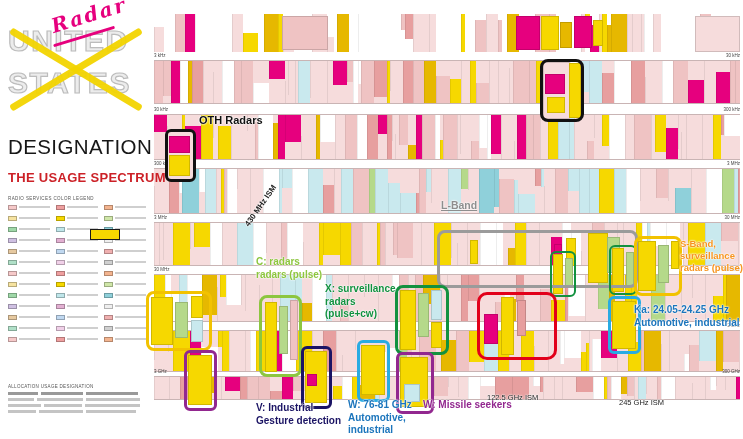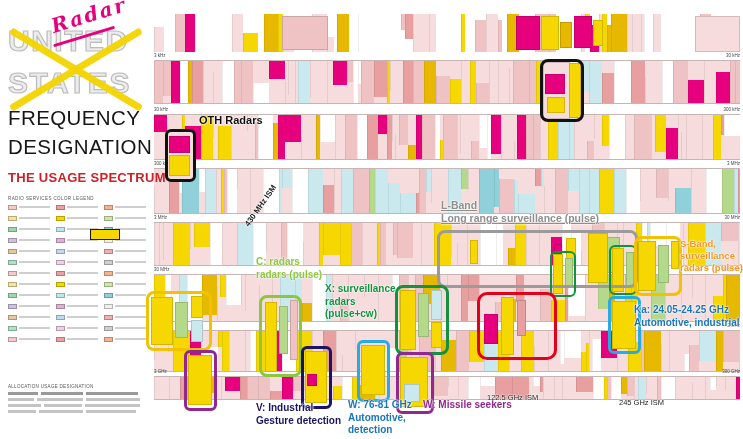--- a/index.html
+++ b/index.html
@@ -32,21 +32,20 @@
 </head>
 <body>
 
 <div class="page" id="page">
   <div class="radar-hand">Radar</div>
   <div class="radar-underline"></div>
   <div class="outline-word u">UNITED</div>
   <div class="outline-word s">STATES</div>
   <div class="cross a"></div>
   <div class="cross b"></div>
-  <div class="big-title t1">FREQUENCY</div>
   <div class="big-title t2">DESIGNATION</div>
   <div class="sub-title">THE USAGE SPECTRUM</div>
   <div class="legend-heading">RADIO SERVICES COLOR LEGEND</div>
   <div class="legend-grid" id="legend-grid">
       <div class="legend-cell">
         <div class="legend-chip" style="background: rgb(246, 201, 201);"></div>
         <div class="legend-bar"></div>
       </div>
       <div class="legend-cell">
         <div class="legend-chip" style="background: rgb(239, 159, 159);"></div>
@@ -746,21 +745,20 @@
     <div style="position: absolute; left: 199px; top: 114px; z-index: 4; font-weight: 700; font-size: 11px; color: rgb(17, 17, 17); line-height: 1.25; white-space: nowrap; text-shadow: rgb(255, 255, 255) 0px 0px 2px, rgb(255, 255, 255) 0px 0px 2px, rgb(255, 255, 255) 0px 0px 1px;">
       <div>OTH Radars</div>
     </div>
     <div style="position: absolute; left: 540px; top: 59px; width: 44px; height: 63px; border: 3.5px solid rgb(17, 17, 17); border-radius: 8px; z-index: 3;"></div>
     <div style="position: absolute; left: 243px; top: 223px; z-index: 4; font-weight: 600; font-size: 8px; color: rgb(34, 34, 34); line-height: 1.25; white-space: nowrap; text-shadow: rgb(255, 255, 255) 0px 0px 2px, rgb(255, 255, 255) 0px 0px 2px, rgb(255, 255, 255) 0px 0px 1px; transform: rotate(-55deg); transform-origin: left top;">
       <div>430 MHz ISM</div>
     </div>
     <div style="position: absolute; left: 437px; top: 230px; width: 201px; height: 58px; border: 3px solid rgb(155, 155, 155); border-radius: 8px; z-index: 3;"></div>
     <div style="position: absolute; left: 441px; top: 199px; z-index: 4; font-weight: 700; font-size: 10.5px; color: rgb(142, 142, 142); line-height: 1.25; white-space: nowrap; text-shadow: rgb(255, 255, 255) 0px 0px 2px, rgb(255, 255, 255) 0px 0px 2px, rgb(255, 255, 255) 0px 0px 1px; text-decoration: underline;">
       <div>L-Band</div>
-      <div>Long range surveillance (pulse)</div>
     </div>
     <div style="position: absolute; left: 146px; top: 291px; width: 66px; height: 60px; border: 3px solid rgb(242, 194, 0); border-radius: 8px; z-index: 3;"></div>
     <div style="position: absolute; left: 259px; top: 295px; width: 43px; height: 82px; border: 3px solid rgb(141, 198, 63); border-radius: 8px; z-index: 3;"></div>
     <div style="position: absolute; left: 256px; top: 256px; z-index: 4; font-weight: 700; font-size: 10px; color: rgb(141, 198, 63); line-height: 1.25; white-space: nowrap; text-shadow: rgb(255, 255, 255) 0px 0px 2px, rgb(255, 255, 255) 0px 0px 2px, rgb(255, 255, 255) 0px 0px 1px;">
       <div>C: radars</div>
       <div>radars (pulse)</div>
     </div>
     <div style="position: absolute; left: 395px; top: 285px; width: 54px; height: 70px; border: 3px solid rgb(18, 145, 63); border-radius: 8px; z-index: 3;"></div>
     <div style="position: absolute; left: 325px; top: 283px; z-index: 4; font-weight: 700; font-size: 10px; color: rgb(18, 145, 63); line-height: 1.25; white-space: nowrap; text-shadow: rgb(255, 255, 255) 0px 0px 2px, rgb(255, 255, 255) 0px 0px 2px, rgb(255, 255, 255) 0px 0px 1px;">
       <div>X: surveillance</div>
@@ -784,21 +782,21 @@
     <div style="position: absolute; left: 184px; top: 350px; width: 33px; height: 61px; border: 3px solid rgb(146, 39, 143); border-radius: 6px; z-index: 3;"></div>
     <div style="position: absolute; left: 301px; top: 346px; width: 31px; height: 63px; border: 3px solid rgb(27, 20, 100); border-radius: 6px; z-index: 3;"></div>
     <div style="position: absolute; left: 256px; top: 402px; z-index: 4; font-weight: 700; font-size: 10px; color: rgb(27, 20, 100); line-height: 1.25; white-space: nowrap; text-shadow: rgb(255, 255, 255) 0px 0px 2px, rgb(255, 255, 255) 0px 0px 2px, rgb(255, 255, 255) 0px 0px 1px;">
       <div>V: Industrial</div>
       <div>Gesture detection</div>
     </div>
     <div style="position: absolute; left: 357px; top: 340px; width: 33px; height: 62px; border: 3px solid rgb(41, 171, 226); border-radius: 6px; z-index: 3;"></div>
     <div style="position: absolute; left: 348px; top: 399px; z-index: 4; font-weight: 700; font-size: 10px; color: rgb(27, 117, 188); line-height: 1.25; white-space: nowrap; text-shadow: rgb(255, 255, 255) 0px 0px 2px, rgb(255, 255, 255) 0px 0px 2px, rgb(255, 255, 255) 0px 0px 1px;">
       <div>W: 76-81 GHz</div>
       <div>Automotive,</div>
-      <div>detection</div>
+      <div>industrial</div>
     </div>
     <div style="position: absolute; left: 396px; top: 352px; width: 38px; height: 62px; border: 3px solid rgb(146, 39, 143); border-radius: 6px; z-index: 3;"></div>
     <div style="position: absolute; left: 423px; top: 399px; z-index: 4; font-weight: 700; font-size: 10px; color: rgb(146, 39, 143); line-height: 1.25; white-space: nowrap; text-shadow: rgb(255, 255, 255) 0px 0px 2px, rgb(255, 255, 255) 0px 0px 2px, rgb(255, 255, 255) 0px 0px 1px;">
       <div>W: Missile seekers</div>
     </div>
     <div style="position: absolute; left: 487px; top: 393px; z-index: 4; font-weight: 500; font-size: 7.5px; color: rgb(34, 34, 34); line-height: 1.25; white-space: nowrap; text-shadow: rgb(255, 255, 255) 0px 0px 2px, rgb(255, 255, 255) 0px 0px 2px, rgb(255, 255, 255) 0px 0px 1px;">
       <div>122.5 GHz ISM</div>
     </div>
     <div style="position: absolute; left: 619px; top: 398px; z-index: 4; font-weight: 500; font-size: 7.5px; color: rgb(34, 34, 34); line-height: 1.25; white-space: nowrap; text-shadow: rgb(255, 255, 255) 0px 0px 2px, rgb(255, 255, 255) 0px 0px 2px, rgb(255, 255, 255) 0px 0px 1px;">
       <div>245 GHz ISM</div>

